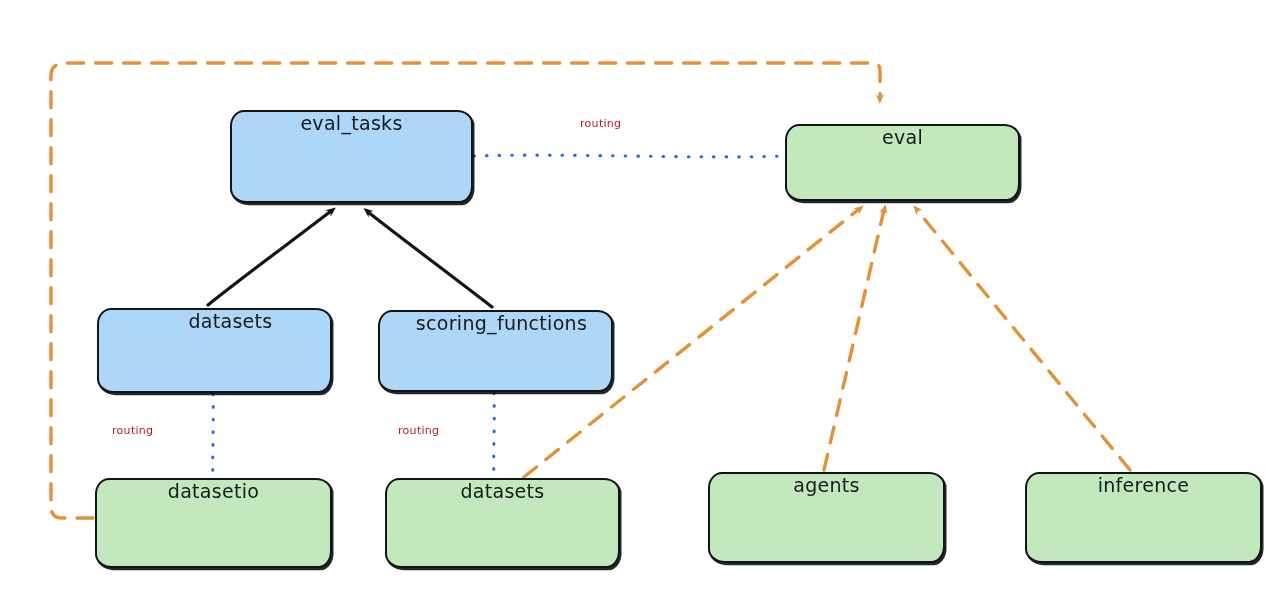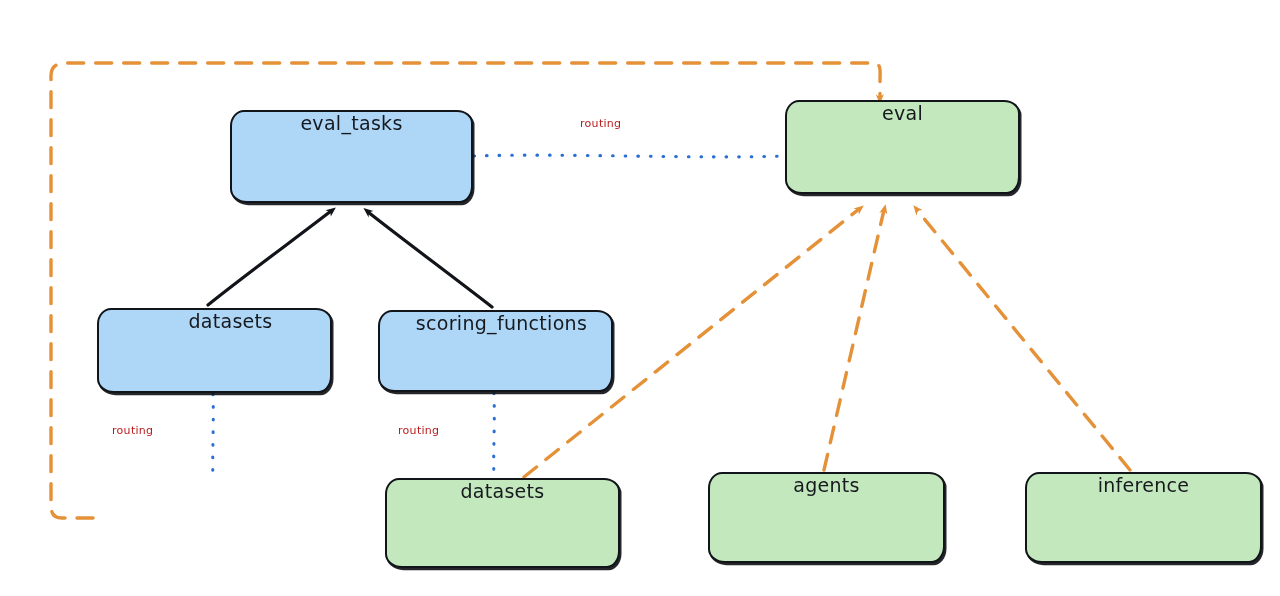--- a/index.html
+++ b/index.html
@@ -86,32 +86,35 @@
                L 51,76 C 51,66 57,63 67,63
                L 872,63 C 882,63 880,70 880,80
                L 880,98" fill="none" stroke="#e49138" stroke-width="3.4" stroke-linecap="round" stroke-linejoin="round" stroke-dasharray="16 12" marker-end="url(#arrow-orange)"></path>
     </g>
   </svg>
 
   <div class="node blue" style="left:230px;top:110px;width:243px;height:93px;">
     <span class="node-label">eval_tasks</span>
   </div>
 
-  <div class="node green" style="left:785px;top:100px;width:235px;height:94px;">
+  <div class="node green" style="left:785px;top:124px;width:235px;height:77px;">
     <span class="node-label">eval</span>
   </div>
 
   <div class="node blue" style="left:97px;top:308px;width:235px;height:85px;padding-left:32px;">
     <span class="node-label">datasets</span>
   </div>
 
   <div class="node blue" style="left:378px;top:310px;width:235px;height:82px;padding-left:12px;">
     <span class="node-label">scoring_functions</span>
   </div>
 
+  <div class="node green" style="left:95px;top:478px;width:237px;height:90px;">
+    <span class="node-label">datasetio</span>
+  </div>
 
   <div class="node green" style="left:385px;top:478px;width:235px;height:90px;">
     <span class="node-label">datasets</span>
   </div>
 
   <div class="node green" style="left:708px;top:472px;width:237px;height:91px;">
     <span class="node-label">agents</span>
   </div>
 
   <div class="node green" style="left:1025px;top:472px;width:237px;height:91px;">

